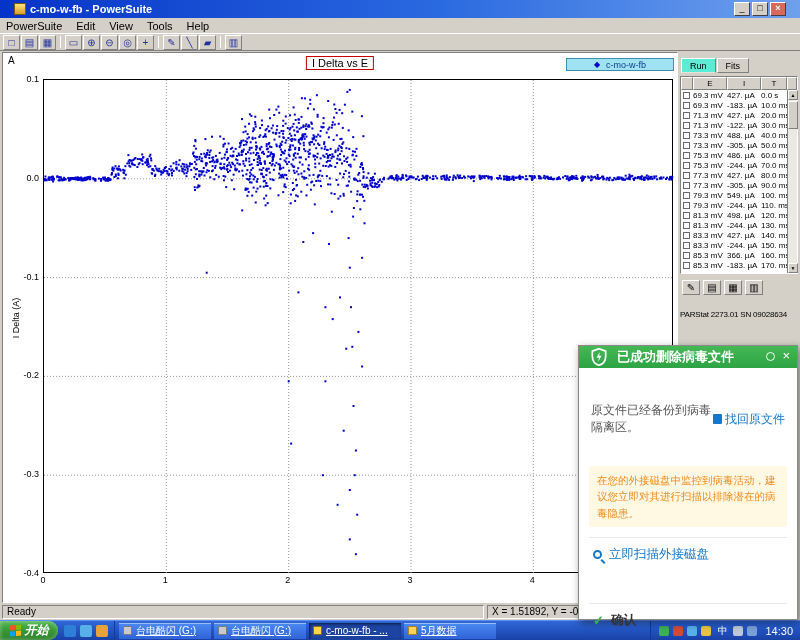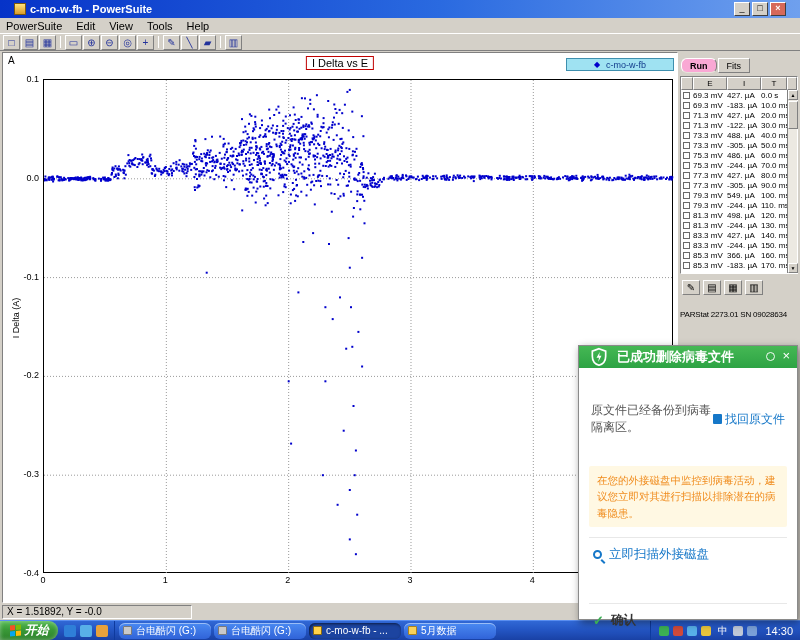--- a/index.html
+++ b/index.html
@@ -44,21 +44,21 @@
   .ytick { position:absolute; left:8px; width:28px; text-align:right; font-size:9px; color:#000; }
   .xaxis-label { position:absolute; left:40px; top:534px; width:630px; text-align:center; font-size:9px; color:#000;margin-top:41px; }
   .yaxis-label { position:absolute; left:-22px; top:260px; width:70px; text-align:center; font-size:9px; color:#000;
     transform:rotate(-90deg); }
 
   
   #side-panel { position:absolute; left:678px; top:52px; width:122px; height:551px; background:#D4D0C8; }
   .tabs { position:absolute; left:3px; top:6px; display:flex; }
   .tab { font-size:9px; padding:2px 8px 1px; border:1px solid; border-color:#fff #808080 #808080 #fff;
     background:#D4D0C8; margin-right:1px; }
-  .tab.active { background:#f9a8d4; border-bottom-color:#e6e3da; font-weight:bold;border-radius:6px; }
+  .tab.active { background:#5eead4; border-bottom-color:#e6e3da; font-weight:normal; }
   .dtable { position:absolute; left:2px; top:24px; width:118px; height:198px; background:#fff;
     border:1px solid; border-color:#808080 #fff #fff #808080; font-size:8px; }
   .thead { display:flex; height:13px; }
   .th { background:#D4D0C8; border:1px solid; border-color:#fff #808080 #808080 #fff; text-align:center;
     font-size:8px; line-height:11px; }
   .th.c-chk { width:12px; } .th.c-e { width:34px; } .th.c-i { width:34px; } .th.c-t { width:26px; } .th.c-sb { width:10px; }
   .tbody { position:absolute; left:0; top:13px; width:106px; height:183px; overflow:hidden; }
   .trow { display:flex; align-items:center; height:10px; white-space:nowrap; }
   .chk { width:7px; height:7px; border:1px solid #6a6a6a; background:#fff; margin:0 3px 0 2px; flex:none; }
   .trow .c { overflow:hidden; } .trow .e { width:34px; } .trow .i { width:34px; } .trow .t { width:26px; }
@@ -106,23 +106,23 @@
     background:linear-gradient(#3168d5,#2456c4 45%,#1941a5); border-top:1px solid #5a8ef0; display:flex; align-items:stretch; }
   .start-btn { width:58px; background:linear-gradient(#57bb55,#3a9a38 45%,#2c812b); border-radius:0 9px 9px 0;
     display:flex; align-items:center; justify-content:center; gap:4px; color:#fff; font-weight:bold; font-style:italic;
     font-size:12px; box-shadow:inset 0 0 4px rgba(255,255,255,.4); }
   .flag { width:11px; height:11px; display:grid; grid-template-columns:5px 5px; grid-template-rows:5px 5px; gap:1px; transform:skewY(-6deg); }
   .flag i { display:block; } .flag i:nth-child(1){background:#f35325;} .flag i:nth-child(2){background:#81bc06;}
   .flag i:nth-child(3){background:#05a6f0;} .flag i:nth-child(4){background:#ffba08;}
   .quicklaunch { display:flex; align-items:center; gap:4px; padding:0 6px; border-right:1px solid #0e3a9e; }
   .ql { width:12px; height:12px; border-radius:2px; }
   .tasks { display:flex; align-items:center; gap:3px; padding:0 4px; }
-  .taskbtn { width:92px; height:16px; border-radius:6px; background:linear-gradient(#4a8af2,#3063d8);
+  .taskbtn { width:92px; height:16px; border-radius:0; background:linear-gradient(#4a8af2,#3063d8);
     box-shadow:inset 0 1px 0 rgba(255,255,255,.45); color:#fff; font-size:10px; display:flex; align-items:center;
-    gap:4px; padding:0 4px; white-space:nowrap; overflow:hidden; }
+    gap:4px; padding:0 4px; white-space:nowrap; overflow:hidden;text-decoration:underline; }
   .taskbtn.active { background:#1c44a0; box-shadow:inset 1px 1px 3px rgba(0,0,0,.6); }
   .ticon { width:9px; height:9px; flex:none; border-radius:1px; }
   .ticon.drive { background:#c9c9c9; border:1px solid #7a7a7a; }
   .ticon.appp { background:#ffd24a; border:1px solid #8a6a10; }
   .ticon.folder { background:#f7d15a; border:1px solid #a9821e; }
   .tray { margin-left:auto; display:flex; align-items:center; gap:4px; padding:0 7px 0 8px; border-left:1px solid #0e3a9e;
     background:linear-gradient(#2a62d8,#1941a5); color:#fff; font-size:11px; }
   .tray .ico { width:10px; height:10px; border-radius:2px; }
   .lang { font-size:10px; padding:0 2px; }
   .clock { margin-left:4px; }
@@ -1766,20 +1766,21 @@
       <span class="mag"></span>
       <span>立即扫描外接磁盘</span>
     </div>
     <div class="dlg-row confirm">
       <span class="checkmark">✓</span>
       <span>确认</span>
     </div>
   </div>
 
   <div class="statusbar">
+    <div class="spanel left">Ready</div>
     <div class="spanel right">X = 1.51892, Y = -0.0</div>
   </div>
 
   <div class="taskbar">
     <div class="start-btn">
       <span class="flag">
           <i></i>
           <i></i>
           <i></i>
           <i></i>

